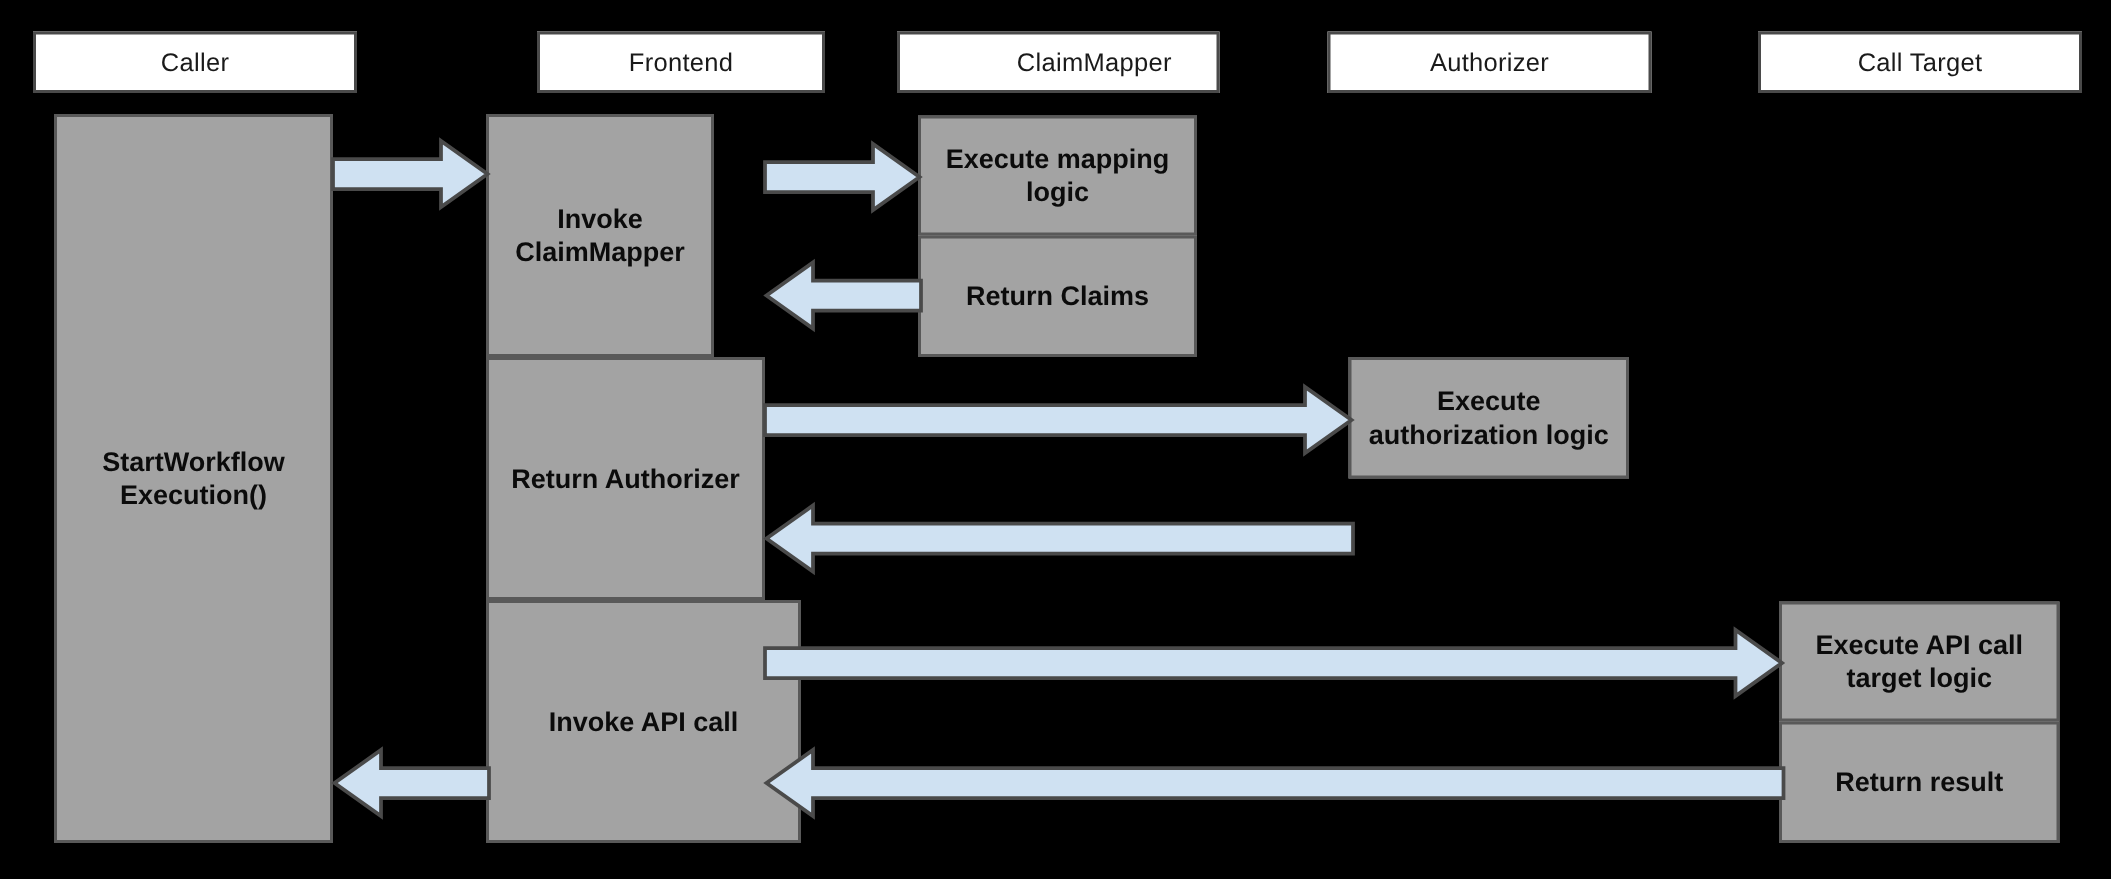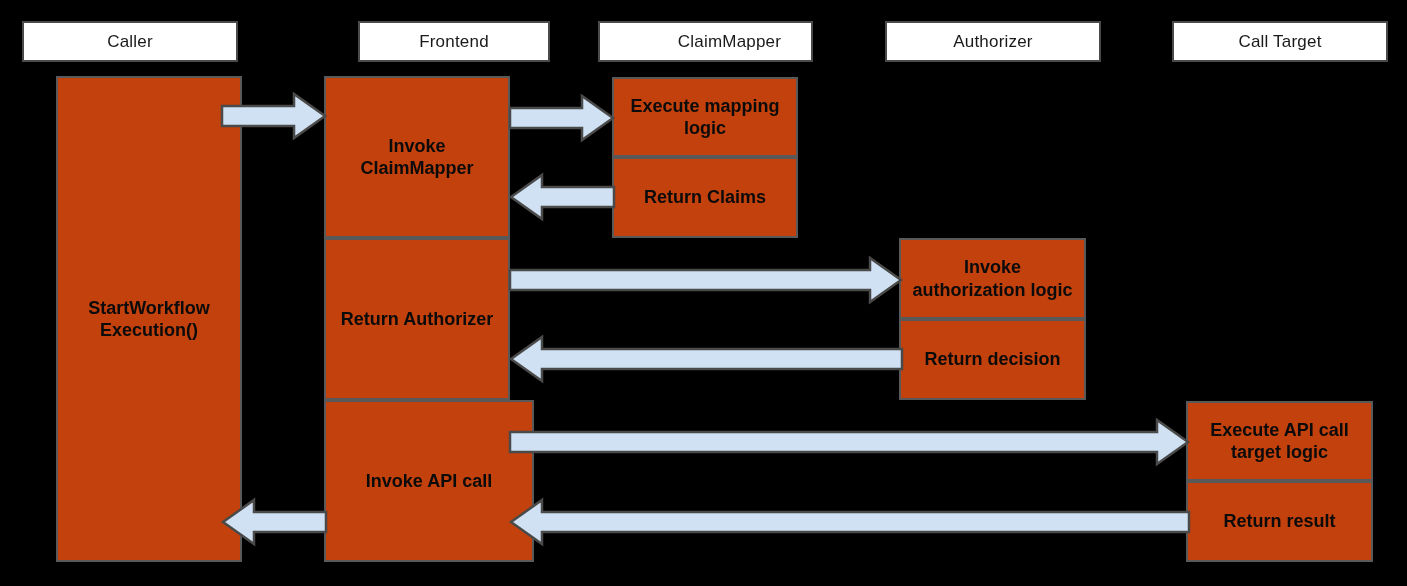--- a/index.html
+++ b/index.html
@@ -26,21 +26,21 @@
     align-items: center;
     justify-content: center;
     color: #1a1a1a;
     font-size: 17px;
     font-weight: 400;
     letter-spacing: 0.2px;
     font-family: "Liberation Sans", sans-serif;
   }
   .node {
     position: absolute;
-    background: #c2410c;
+    background: #a3a3a3;
     border: 2px solid #595959;
     box-sizing: border-box;
     display: flex;
     align-items: center;
     justify-content: center;
     text-align: center;
     color: #0b0b0b;
     font-size: 18px;
     font-weight: bold;
     line-height: 1.25;
@@ -72,46 +72,43 @@
   <div class="lane-header" style="left:598px; top:21px; width:215px; height:41px;padding-left:48px;">
     <span>ClaimMapper</span>
   </div>
   <div class="lane-header" style="left:885px; top:21px; width:216px; height:41px;">
     <span>Authorizer</span>
   </div>
   <div class="lane-header" style="left:1172px; top:21px; width:216px; height:41px;text-align:right;">
     <span>Call Target</span>
   </div>
 
-  <div class="node tall" style="left:36px; top:76px; width:186px; height:486px;margin-left:20px;">
+  <div class="node tall" style="left:36px; top:76px; width:186px; height:486px;">
     <span>StartWorkflow Execution()</span>
   </div>
 
-  <div class="node" style="left:324px; top:76px; width:186px; height:162px;">
+  <div class="node" style="left:324px; top:76px; width:152px; height:162px;">
     <span>Invoke ClaimMapper</span>
   </div>
   <div class="node" style="left:324px; top:238px; width:186px; height:162px;">
     <span>Return Authorizer</span>
   </div>
   <div class="node" style="left:324px; top:400px; width:210px; height:162px;">
     <span>Invoke API call</span>
   </div>
 
   <div class="node" style="left:612px; top:77px; width:186px; height:80px;">
     <span>Execute mapping logic</span>
   </div>
   <div class="node" style="left:612px; top:157px; width:186px; height:81px;">
     <span>Return Claims</span>
   </div>
 
   <div class="node" style="left:899px; top:238px; width:187px; height:81px;">
-    <span>Invoke authorization logic</span>
-  </div>
-  <div class="node" style="left:899px; top:319px; width:187px; height:81px;">
-    <span>Return decision</span>
+    <span>Execute authorization logic</span>
   </div>
 
   <div class="node" style="left:1186px; top:401px; width:187px; height:80px;">
     <span>Execute API call target logic</span>
   </div>
   <div class="node" style="left:1186px; top:481px; width:187px; height:81px;">
     <span>Return result</span>
   </div>
 
   <div class="arrow" style="left:222px; top:93px; width:104px; height:46px;">

